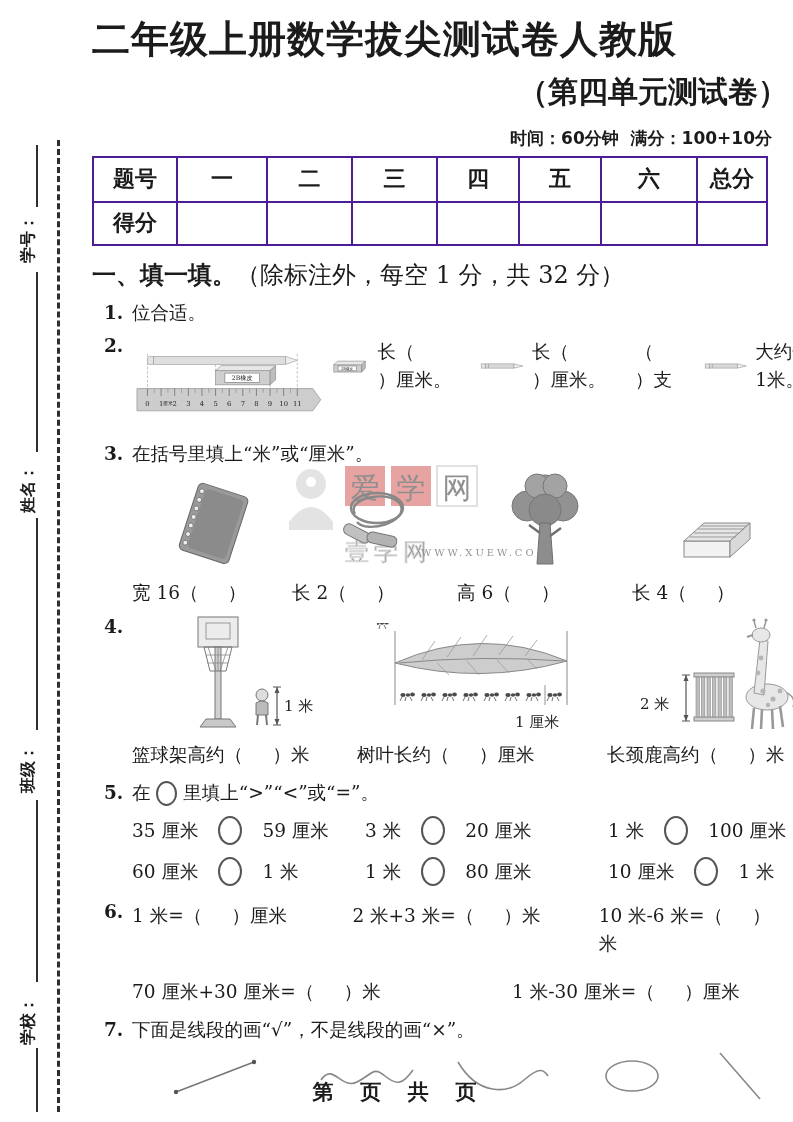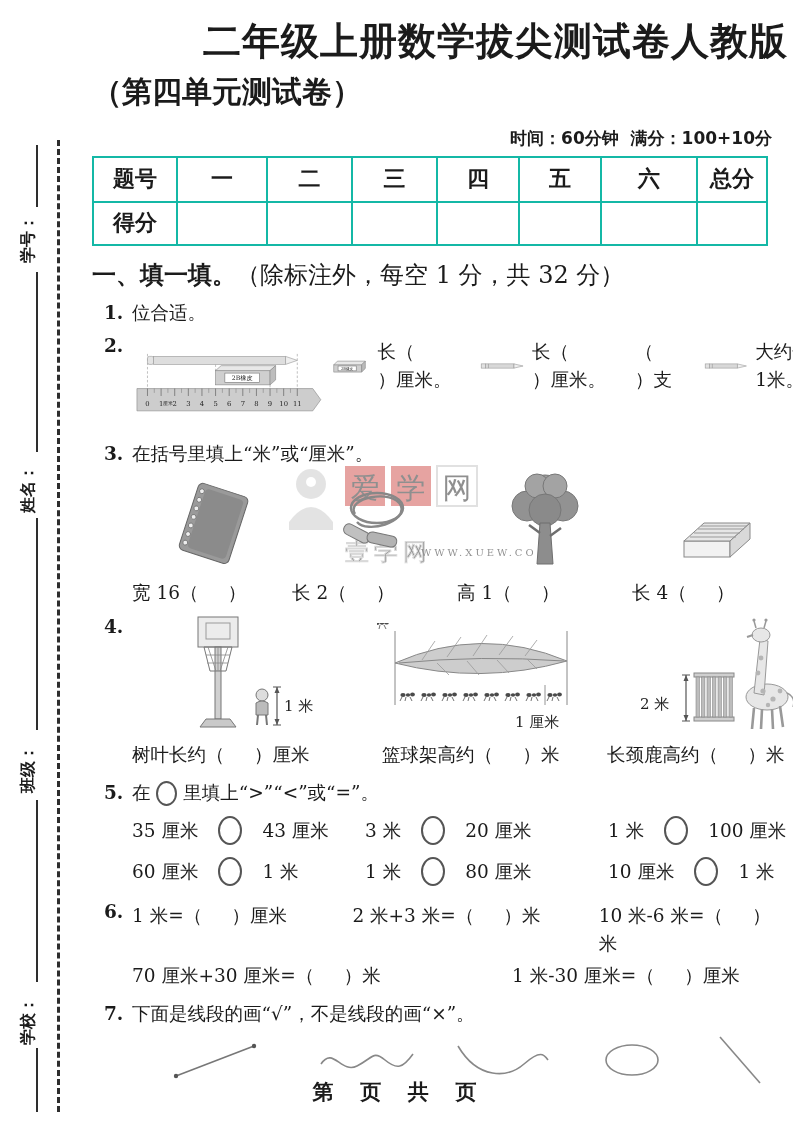--- a/index.html
+++ b/index.html
@@ -14,30 +14,30 @@
   .sidebar { position:absolute; left:0; top:0; width:90px; height:100%; }
   .seal-line { position:absolute; left:57px; top:140px; height:972px; width:0;
                border-left:3px dashed #2e2e2e; }
   .sb-seg { position:absolute; left:36px; width:2px; background:#2e2e2e; }
   .sb-label { position:absolute; left:-2px; width:60px; height:22px; line-height:22px;
               text-align:center; transform:rotate(-90deg);
               font-family:"DejaVu Sans", sans-serif; font-size:16px; font-weight:600; }
 
   
   .main { position:absolute; left:92px; top:0; width:696px; }
-  .title { margin-top:20px; text-align:right; font-family:Liberation Sans, sans-serif;
+  .title { margin-top:20px; text-align:left; font-family:Liberation Mono, monospace;
            font-weight:900; font-size:38px; letter-spacing:1px; line-height:1.15; }
-  .subtitle { margin-top:8px; text-align:left; font-family:"DejaVu Sans", sans-serif;
+  .subtitle { margin-top:8px; text-align:right; font-family:"DejaVu Sans", sans-serif;
               font-weight:800; font-size:30px; }
   .time-info { margin-top:14px; padding-right:16px; text-align:right;
                font-family:"DejaVu Sans", sans-serif; font-weight:700; font-size:17px; }
 
   table.score { border-collapse:collapse; margin-top:6px; width:676px;
                 font-size:22px; font-weight:600; text-align:center; }
-  table.score td { border:2px solid #14b8a6; height:45px; padding:0; }
+  table.score td { border:2px solid #4c1d95; height:45px; padding:0; }
   table.score tr.r2 td { height:43px; }
 
   .sec-head { margin-top:13px; font-size:24px; }
   .sec-head .b { font-weight:700; }
 
   .q { display:flex; margin-top:8px; font-size:18.5px; line-height:1.5; }
   .qnum { flex:0 0 28px; margin-left:12px; font-weight:700; }
   .qbody { flex:1 1 auto; }
 
   .q2wrap { display:flex; align-items:flex-start; }
@@ -257,21 +257,21 @@
               <rect x="14" y="38" width="46" height="16" fill="#f2f2f2" stroke="#888"></rect>
               <polygon points="14,38 34,20 80,20 60,38" fill="#e6e6e6" stroke="#888"></polygon>
               <polygon points="60,38 80,20 80,36 60,54" fill="#d9d9d9" stroke="#888"></polygon>
               <path d="M31,23 L77,23 M28,26 L74,26 M24,30 L70,30 M20,34 L66,34" stroke="#999" stroke-width="1"></path>
             </svg>
           </div>
         </div>
         <div class="labelrow">
           <div class="pw" style="width:160px">宽 16（     ）</div>
           <div class="pw" style="width:165px">长 2（     ）</div>
-          <div class="pw" style="width:175px">高 1（     ）</div>
+          <div class="pw" style="width:175px">高 6（     ）</div>
           <div class="pw" style="width:170px">长 4（     ）</div>
         </div>
       </div>
     </div>
 
     <div class="q" style="margin-top:6px">
       <span class="qnum">4.</span>
       <div class="qbody">
         <div class="iconrow">
           <div class="col" style="width:225px">
@@ -342,41 +342,41 @@
               <circle cx="131" cy="45" r="2.4" fill="#b5b5b5"></circle>
                 <circle cx="128" cy="60" r="2.4" fill="#b5b5b5"></circle>
               <circle cx="133" cy="78" r="2.6" fill="#b5b5b5"></circle>
                 <circle cx="143" cy="86" r="2.6" fill="#b5b5b5"></circle>
               <circle cx="150" cy="78" r="2.4" fill="#b5b5b5"></circle>
                 <circle cx="138" cy="92" r="2.2" fill="#b5b5b5"></circle>
             </svg>
           </div>
         </div>
         <div class="labelrow">
+          <div class="pw" style="width:225px">篮球架高约（     ）米</div>
           <div class="pw" style="width:250px">树叶长约（     ）厘米</div>
-          <div class="pw" style="width:225px">篮球架高约（     ）米</div>
           <div class="pw" style="width:221px">长颈鹿高约（     ）米</div>
         </div>
       </div>
     </div>
 
     <div class="q" style="margin-top:10px">
       <span class="qnum">5.</span>
       <div class="qbody">
         <div>
           <span class="pw">在</span>
           <span class="circle small"></span>
           <span class="pw">里填上“&gt;”“&lt;”或“=”。</span>
         </div>
         <div class="q5rows">
           <div class="q5row">
             <div class="cmp" style="width:233px">
               <span class="pw">35 厘米</span>
               <span class="circle"></span>
-              <span class="pw">43 厘米</span>
+              <span class="pw">59 厘米</span>
             </div>
             <div class="cmp" style="width:243px">
               <span class="pw">3 米</span>
               <span class="circle"></span>
               <span class="pw">20 厘米</span>
             </div>
             <div class="cmp">
               <span class="pw">1 米</span>
               <span class="circle"></span>
               <span class="pw">100 厘米</span>
@@ -404,21 +404,21 @@
     </div>
 
     <div class="q" style="margin-top:12px">
       <span class="qnum">6.</span>
       <div class="qbody">
         <div class="q6row">
           <span class="pw" style="width:222px">1 米=（     ）厘米</span>
           <span class="pw" style="width:248px">2 米+3 米=（     ）米</span>
           <span class="pw">10 米-6 米=（     ）米</span>
         </div>
-        <div class="q6row" style="margin-top:4px">
+        <div class="q6row" style="margin-top:20px">
           <span class="pw" style="width:380px">70 厘米+30 厘米=（     ）米</span>
           <span class="pw">1 米-30 厘米=（     ）厘米</span>
         </div>
       </div>
     </div>
 
     <div class="q" style="margin-top:10px">
       <span class="qnum">7.</span>
       <div class="qbody">
         <div class="pw">下面是线段的画“√”，不是线段的画“×”。</div>

